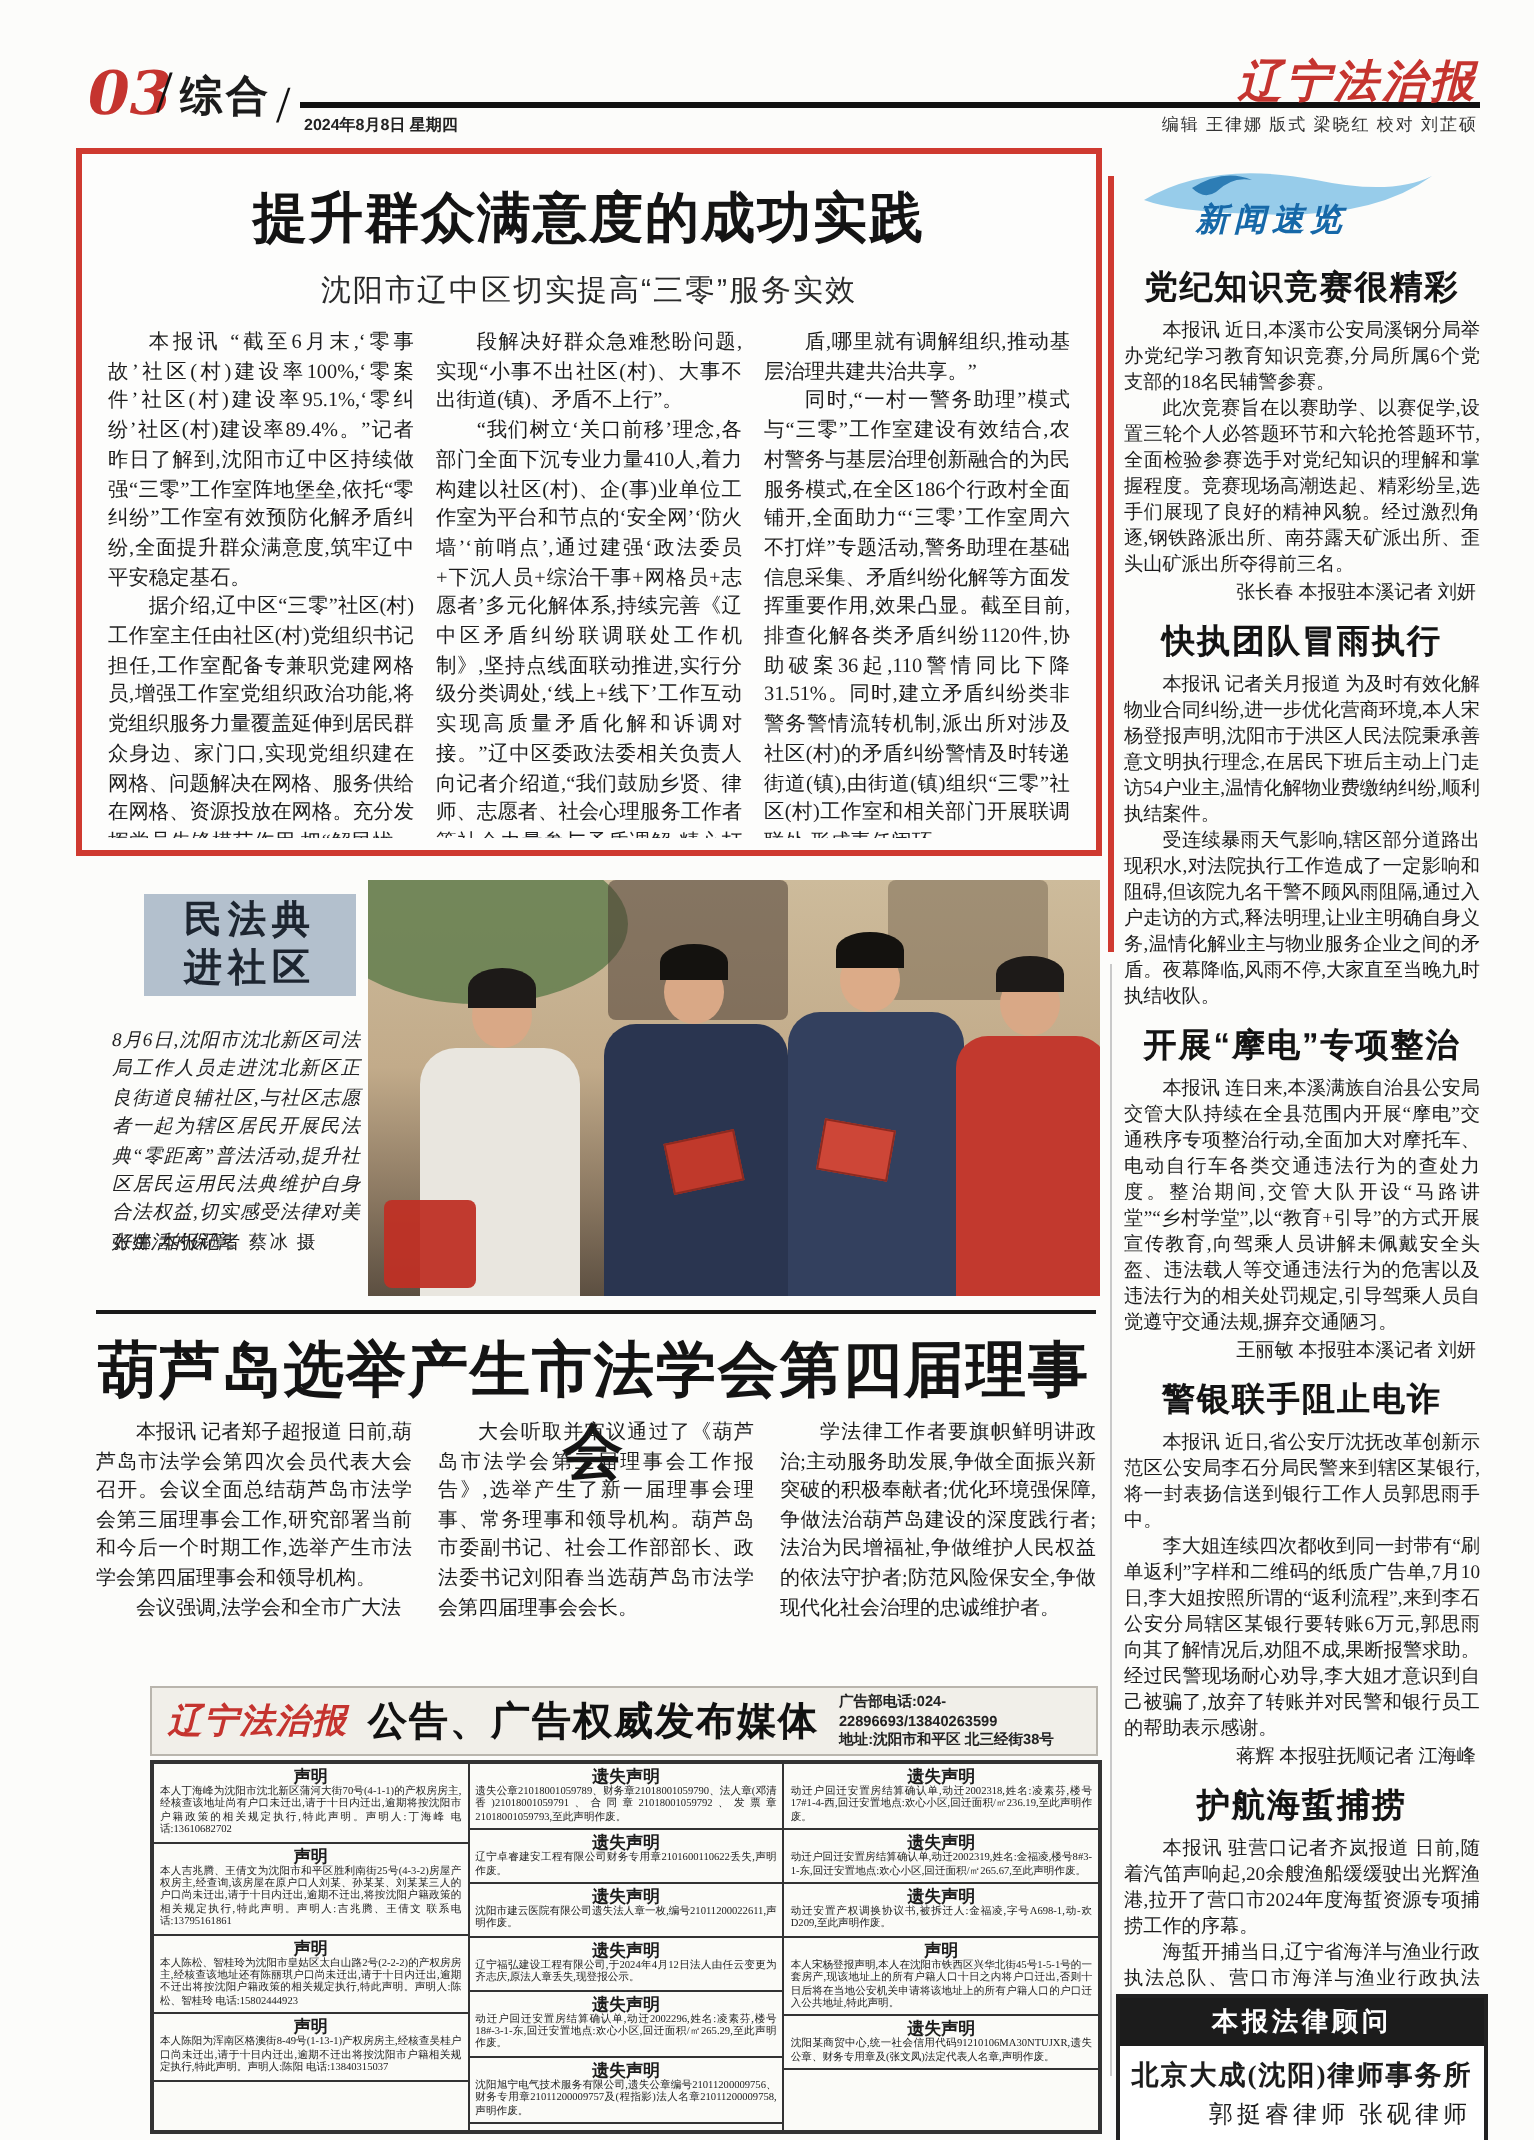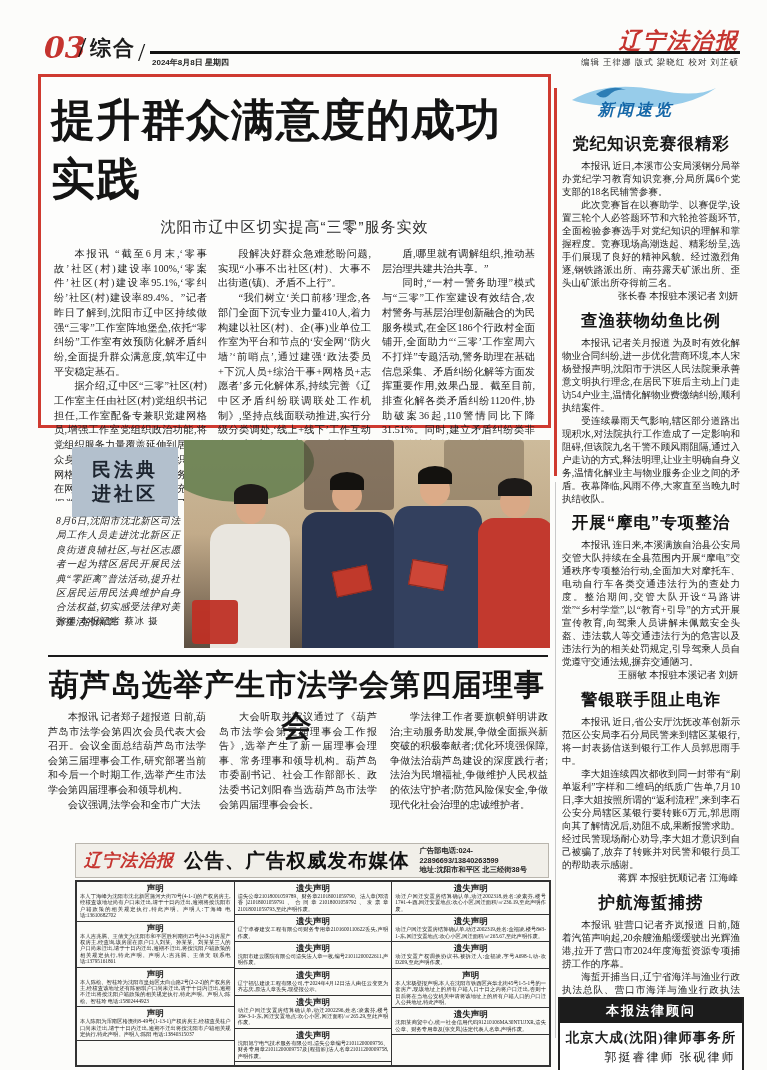--- a/index.html
+++ b/index.html
@@ -18,29 +18,29 @@
   .hdr-slash2 { position:absolute; left:138px; top:38px; font-size:26px; color:#111; }
   .hdr-rule { position:absolute; left:150px; top:51px; width:590px; height:3px; background:#111; }
   .hdr-date { position:absolute; left:152px; top:57px; font-size:8px; font-weight:bold; color:#222; }
   .masthead { position:absolute; right:28px; top:26px; font-size:22px; font-weight:bold;
               font-style:italic; color:#c5342f; letter-spacing:2px; }
   .hdr-editors { position:absolute; right:28px; top:57px; font-size:8.5px; color:#333; letter-spacing:1px; }
 
   
   .leadbox { position:absolute; left:38px; top:74px; width:507px; height:348px;
              border:3px solid #cf3a30; background:#fdfdfc; }
-  .lead-hl { margin:14px 10px 0; font-size:44px; font-weight:bold;
+  .lead-hl { margin:14px 10px 0; text-align:center; font-size:27px; font-weight:bold;
              letter-spacing:1px; color:#141414; }
   .lead-sub { margin:9px 0 0; text-align:center; font-size:15px; color:#2a2a2a; letter-spacing:1px; }
   .lead-cols { display:flex; gap:11px; padding:10px 13px 0; height:254px; overflow:hidden; }
   .lead-col { flex:1; font-size:10.2px; line-height:14.7px; text-align:justify; overflow:hidden; }
   .lead-col p { margin:0; text-indent:2em; }
 
   
-  .mfd-box { position:absolute; left:72px; top:447px; width:106px; height:70px;
+  .mfd-box { position:absolute; left:72px; top:447px; width:106px; height:51px;
              background:#b3c0cd; display:flex; flex-direction:column; justify-content:center;
              align-items:center; }
   .mfd-box div { font-size:19px; font-weight:bold; color:#1d2530; line-height:24px; letter-spacing:3px; }
   .photo-cap { position:absolute; left:56px; top:514px; width:124px; font-size:9.6px;
                line-height:14.4px; font-style:italic; text-align:justify; color:#222; }
   .photo-credit { position:absolute; left:56px; top:615px; width:124px; font-size:9.3px;
                   letter-spacing:1px; color:#222; }
   .photo { position:absolute; left:184px; top:440px; width:366px; height:208px; overflow:hidden;
            background:linear-gradient(180deg,#cdbb9b 0%,#c2ab8a 45%,#8d7a63 75%,#5c4f41 100%); }
   .ph { position:absolute; }
@@ -263,21 +263,21 @@
     <div>
       <div class="nb-title sans">党纪知识竞赛很精彩</div>
       <div class="nb-body">
         <p>本报讯 近日,本溪市公安局溪钢分局举办党纪学习教育知识竞赛,分局所属6个党支部的18名民辅警参赛。</p>
         <p>此次竞赛旨在以赛助学、以赛促学,设置三轮个人必答题环节和六轮抢答题环节,全面检验参赛选手对党纪知识的理解和掌握程度。竞赛现场高潮迭起、精彩纷呈,选手们展现了良好的精神风貌。经过激烈角逐,钢铁路派出所、南芬露天矿派出所、歪头山矿派出所夺得前三名。</p>
       </div>
       <div class="nb-byline">张长春 本报驻本溪记者 刘妍</div>
     </div>
 
     <div>
-      <div class="nb-title sans">查渔获物幼鱼比例</div>
+      <div class="nb-title sans">快执团队冒雨执行</div>
       <div class="nb-body">
         <p>本报讯 记者关月报道 为及时有效化解物业合同纠纷,进一步优化营商环境,本人宋杨登报声明,沈阳市于洪区人民法院秉承善意文明执行理念,在居民下班后主动上门走访54户业主,温情化解物业费缴纳纠纷,顺利执结案件。</p>
         <p>受连续暴雨天气影响,辖区部分道路出现积水,对法院执行工作造成了一定影响和阻碍,但该院九名干警不顾风雨阻隔,通过入户走访的方式,释法明理,让业主明确自身义务,温情化解业主与物业服务企业之间的矛盾。夜幕降临,风雨不停,大家直至当晚九时执结收队。</p>
       </div>
     </div>
 
     <div>
       <div class="nb-title sans">开展“摩电”专项整治</div>
       <div class="nb-body">
         <p>本报讯 连日来,本溪满族自治县公安局交管大队持续在全县范围内开展“摩电”交通秩序专项整治行动,全面加大对摩托车、电动自行车各类交通违法行为的查处力度。整治期间,交管大队开设“马路讲堂”“乡村学堂”,以“教育+引导”的方式开展宣传教育,向驾乘人员讲解未佩戴安全头盔、违法载人等交通违法行为的危害以及违法行为的相关处罚规定,引导驾乘人员自觉遵守交通法规,摒弃交通陋习。</p>

